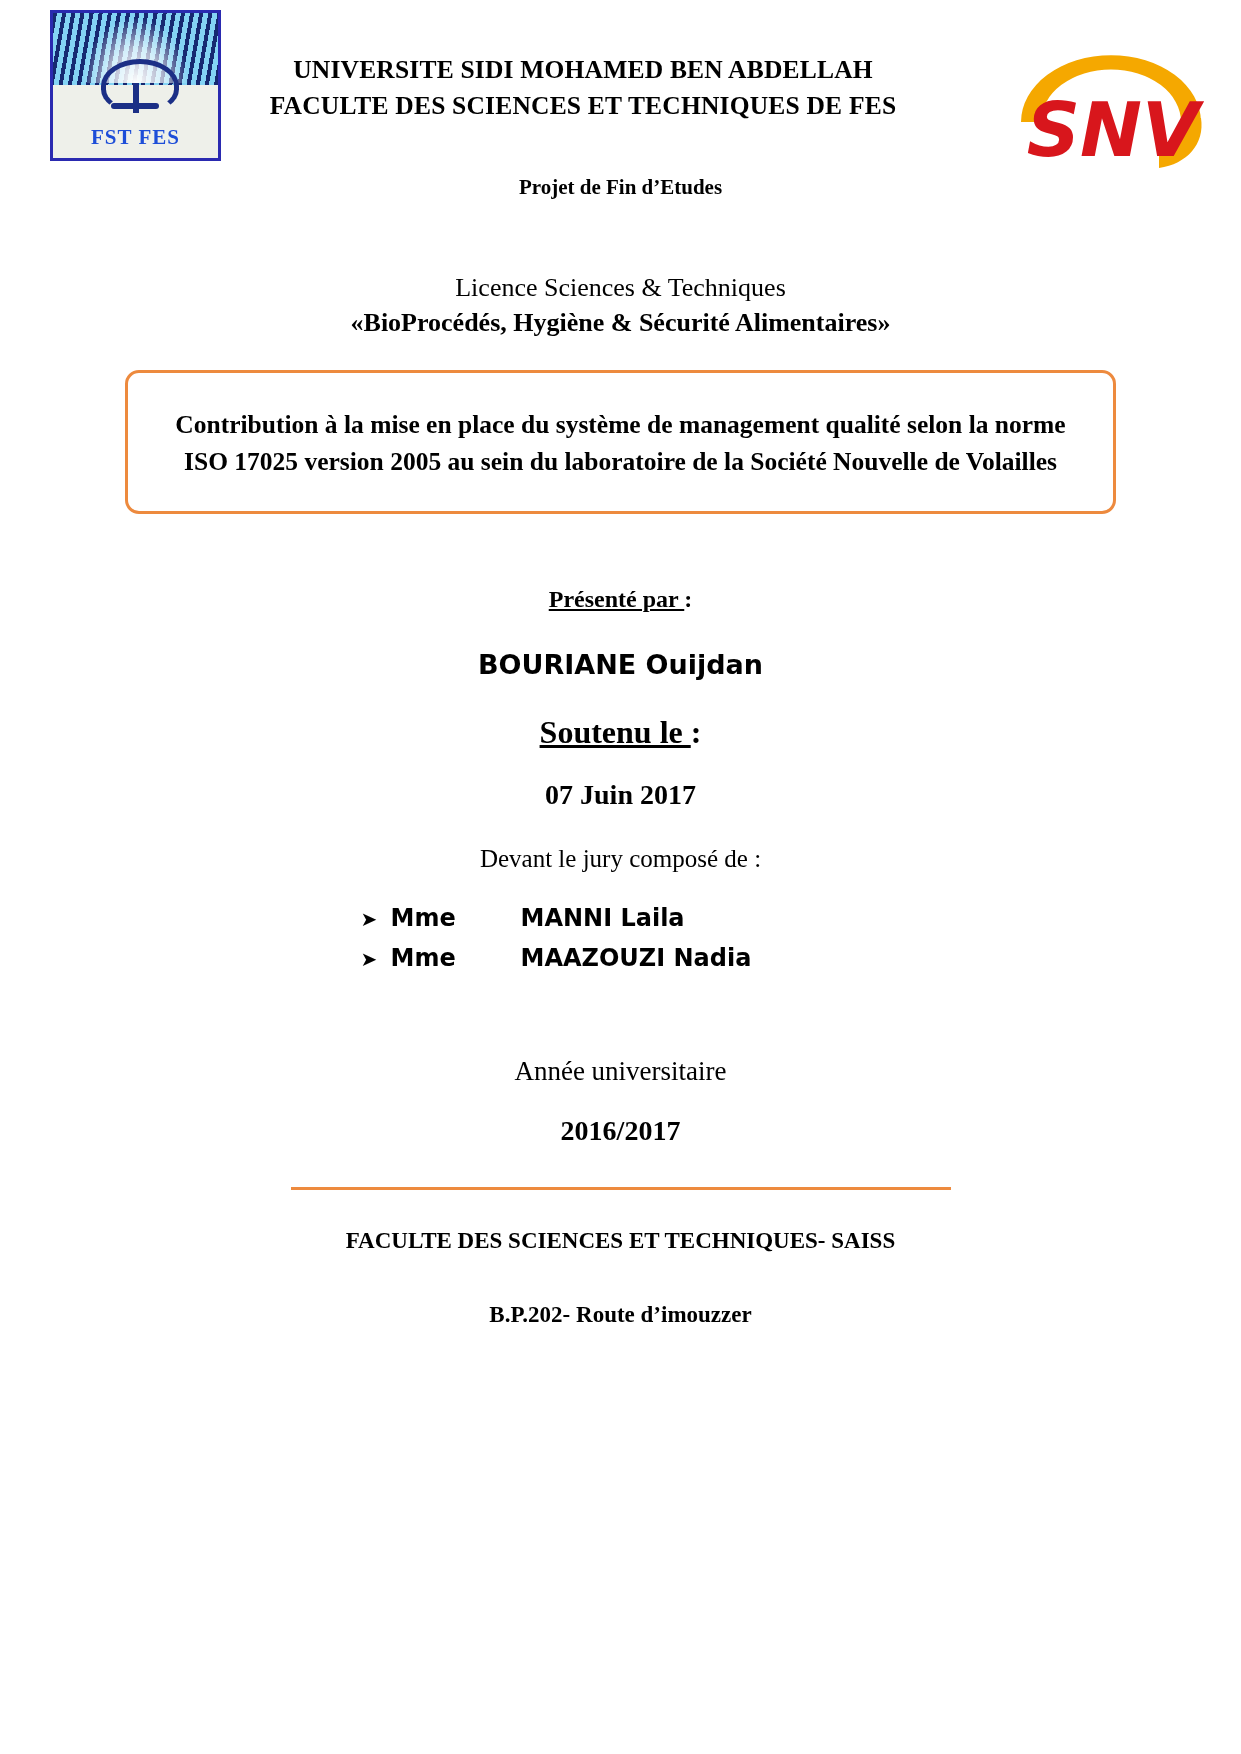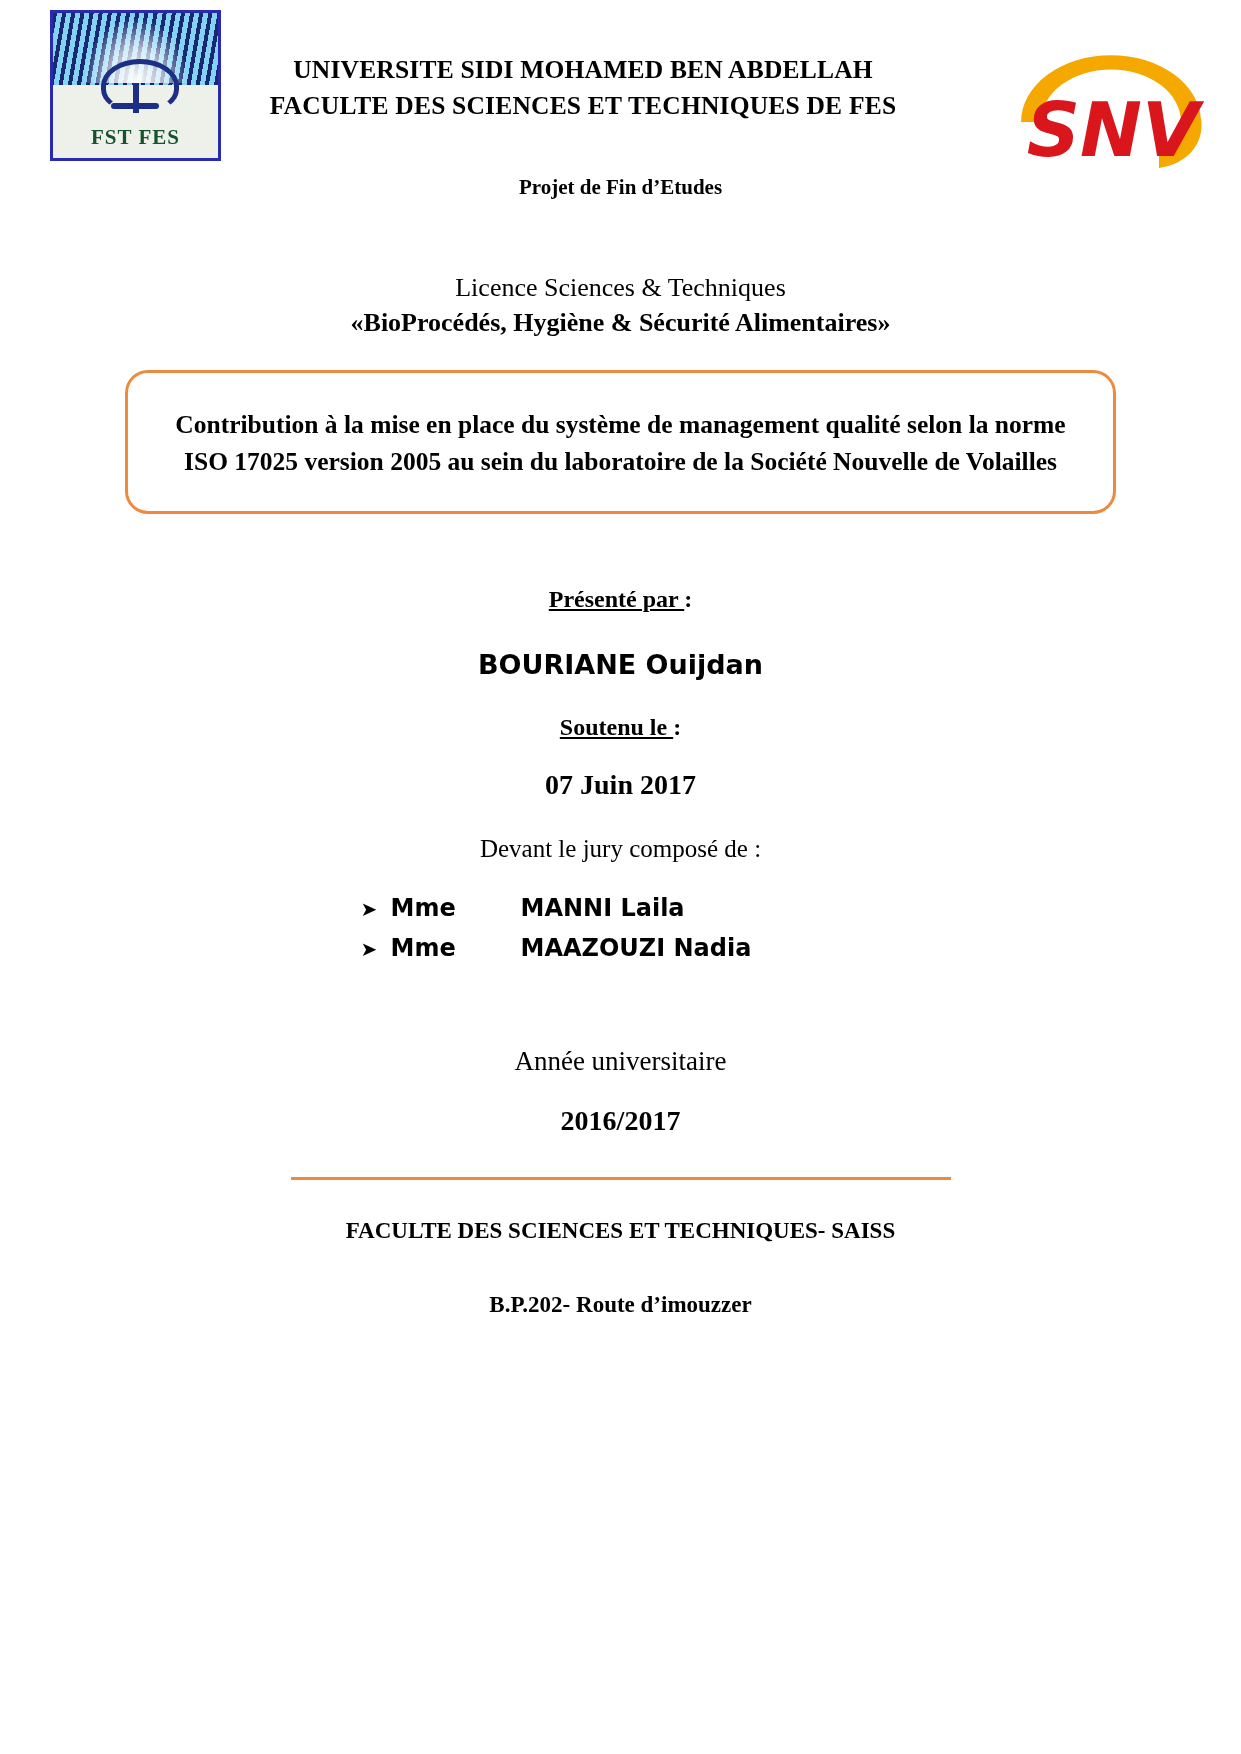--- a/index.html
+++ b/index.html
@@ -87,21 +87,21 @@
   }
   .logo-fst .fstfes {
     position: absolute;
     left: 0; right: 0;
     bottom: 8px;
     text-align: center;
     font-family: "Liberation Serif", serif;
     font-weight: bold;
     font-size: 21px;
     letter-spacing: 1px;
-    color: #14532d;
+    color: #1d4ed8;
   }
 
   .header-title {
     position: absolute;
     left: 145px;
     right: 220px;
     top: 52px;
     text-align: center;
     font-weight: bold;
     font-size: 25.5px;
@@ -133,21 +133,21 @@
     line-height: 1.35;
   }
   .degree .line2 {
     font-weight: bold;
     font-size: 26px;
   }
 
   .title-box {
     margin: 30px 40px 0 40px;
     border: 3px solid #ED8A3E;
-    border-radius: 23px;
+    border-radius: 14px;
     padding: 34px 44px 30px 44px;
     text-align: center;
     font-weight: bold;
     font-size: 25.5px;
     line-height: 1.45;
   }
 
   .presente {
     margin-top: 72px;
     text-align: center;
@@ -160,21 +160,21 @@
     margin-top: 36px;
     text-align: center;
     font-family: "DejaVu Sans", sans-serif;
     font-weight: bold;
     font-size: 27px;
   }
 
   .soutenu {
     margin-top: 34px;
     text-align: center;
-    font-size: 24px;
+    font-size: 32px;
     font-weight: bold;
   }
 
   .date {
     margin-top: 28px;
     text-align: center;
     font-size: 28px;
     font-weight: bold;
   }
 

